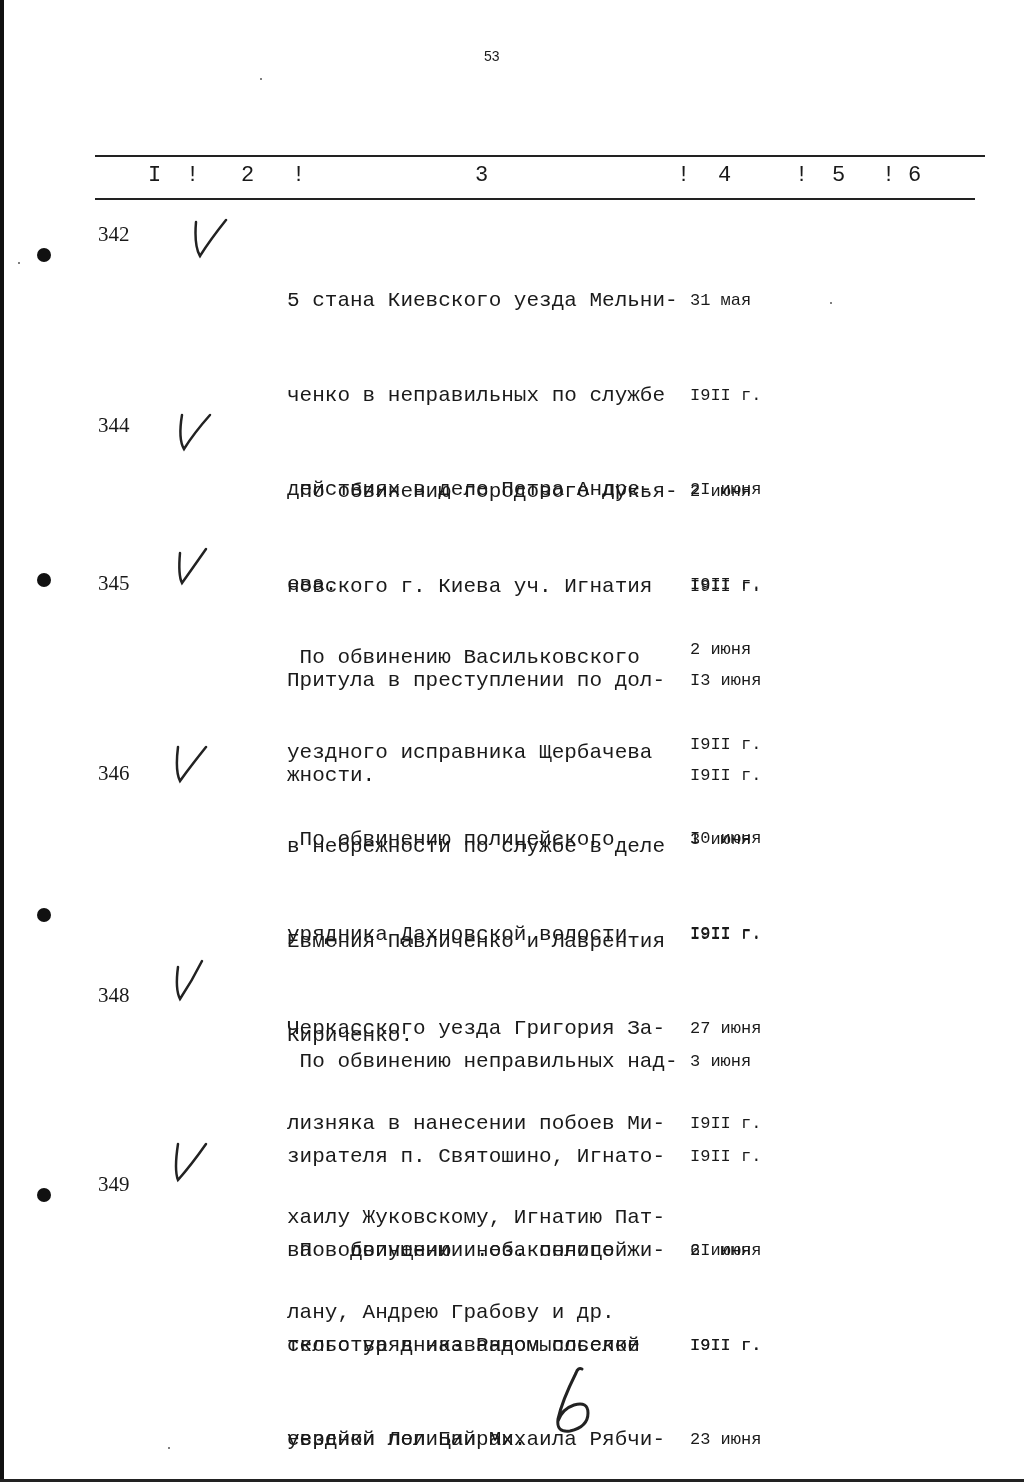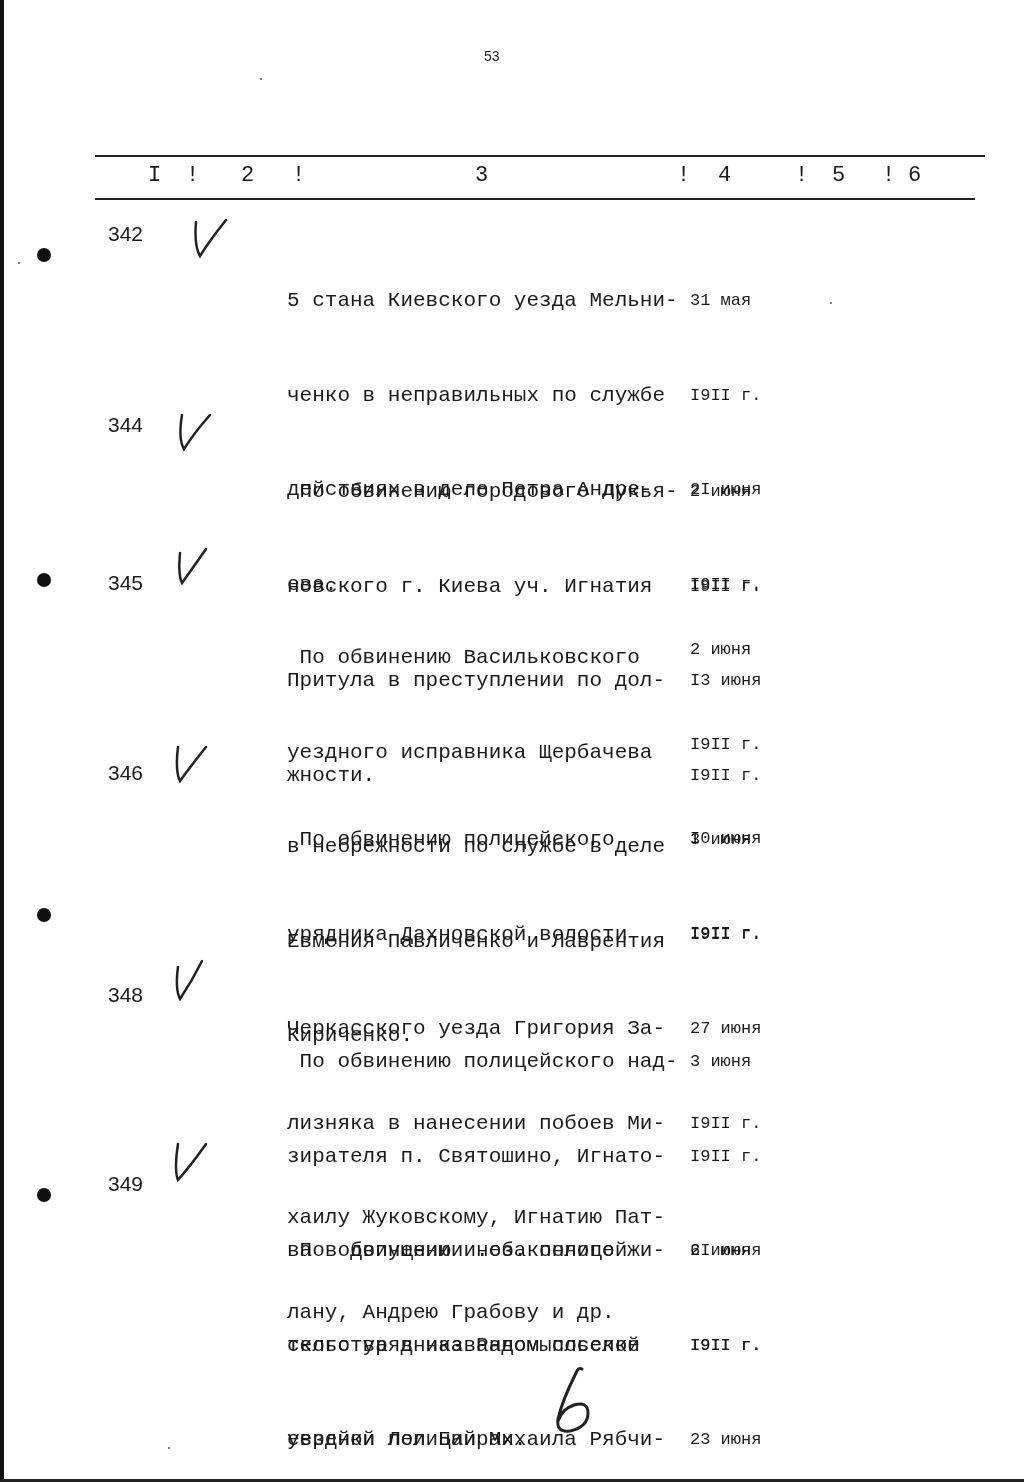--- a/index.html
+++ b/index.html
@@ -11,21 +11,21 @@
     }
     .page-border-left { position: absolute; left: 0; top: 0; width: 4px; height: 1482px; background: #111; }
     .page-border-bottom { position: absolute; left: 0; bottom: 0; width: 1024px; height: 3px; background: #222; }
     .page-number { position: absolute; left: 484px; top: 48px; font-size: 14px; font-family: "Liberation Sans", sans-serif; }
     .rule { position: absolute; left: 95px; height: 2px; background: #222; }
     .rule.top { top: 155px; width: 890px; }
     .rule.bottom { top: 198px; width: 880px; left: 95px; }
     .header-row { position: absolute; top: 163px; left: 0; width: 1024px; height: 28px; font-size: 22px; }
     .header-row span { position: absolute; top: 0; }
     .entry { position: absolute; left: 0; width: 1024px; }
-    .entry-num { position: absolute; left: 108px; font-family: Liberation Sans, sans-serif; font-size: 21px; }
+    .entry-num { position: absolute; left: 98px; font-family: Liberation Serif, serif; font-size: 21px; }
     .check-mark { position: absolute; width: 40px; height: 44px; }
     .check-mark svg { width: 100%; height: 100%; }
     .entry-text { position: absolute; left: 287px; width: 400px; font-size: 21px; line-height: 31.5px; white-space: pre; }
     .entry-dates { position: absolute; left: 690px; width: 110px; font-size: 17px; line-height: 31.5px; white-space: pre; }
     .punch-hole { position: absolute; width: 14px; height: 14px; border-radius: 50%; background: #111; }
     .handwritten-six { position: absolute; left: 548px; top: 1365px; width: 50px; height: 72px; }
     .handwritten-six svg { width: 100%; height: 100%; }
     .speck { position: absolute; width: 2px; height: 2px; background: #555; border-radius: 50%; }
   </style>
 </head>
@@ -145,21 +145,21 @@
 </div>
 
 <div class="entry" style="top:983px">
   <div class="entry-num" style="top:0">348</div>
   <div class="check-mark" style="left:170px;top:-24px">
     <svg viewBox="0 0 40 44">
         <path d="M8 8 Q5 30 10 40 Q22 22 32 2" fill="none" stroke="#222" stroke-width="2.5" stroke-linecap="round"></path>
       </svg>
   </div>
   <div class="entry-text" style="top:0">
-    <div> По обвинению полицейского над-</div>
+    <div> По обвинению неправильных над-</div>
     <div>зирателя п. Святошино, Игнато-</div>
     <div>ва в допущении незаконного жи-</div>
     <div>тельства в названном поселке</div>
     <div>еврейки Леи Байрах.</div>
   </div>
   <div class="entry-dates" style="top:0">
     <div>3 июня</div>
     <div>I9II г.</div>
     <div>2I июня</div>
     <div>I9II г.</div>

